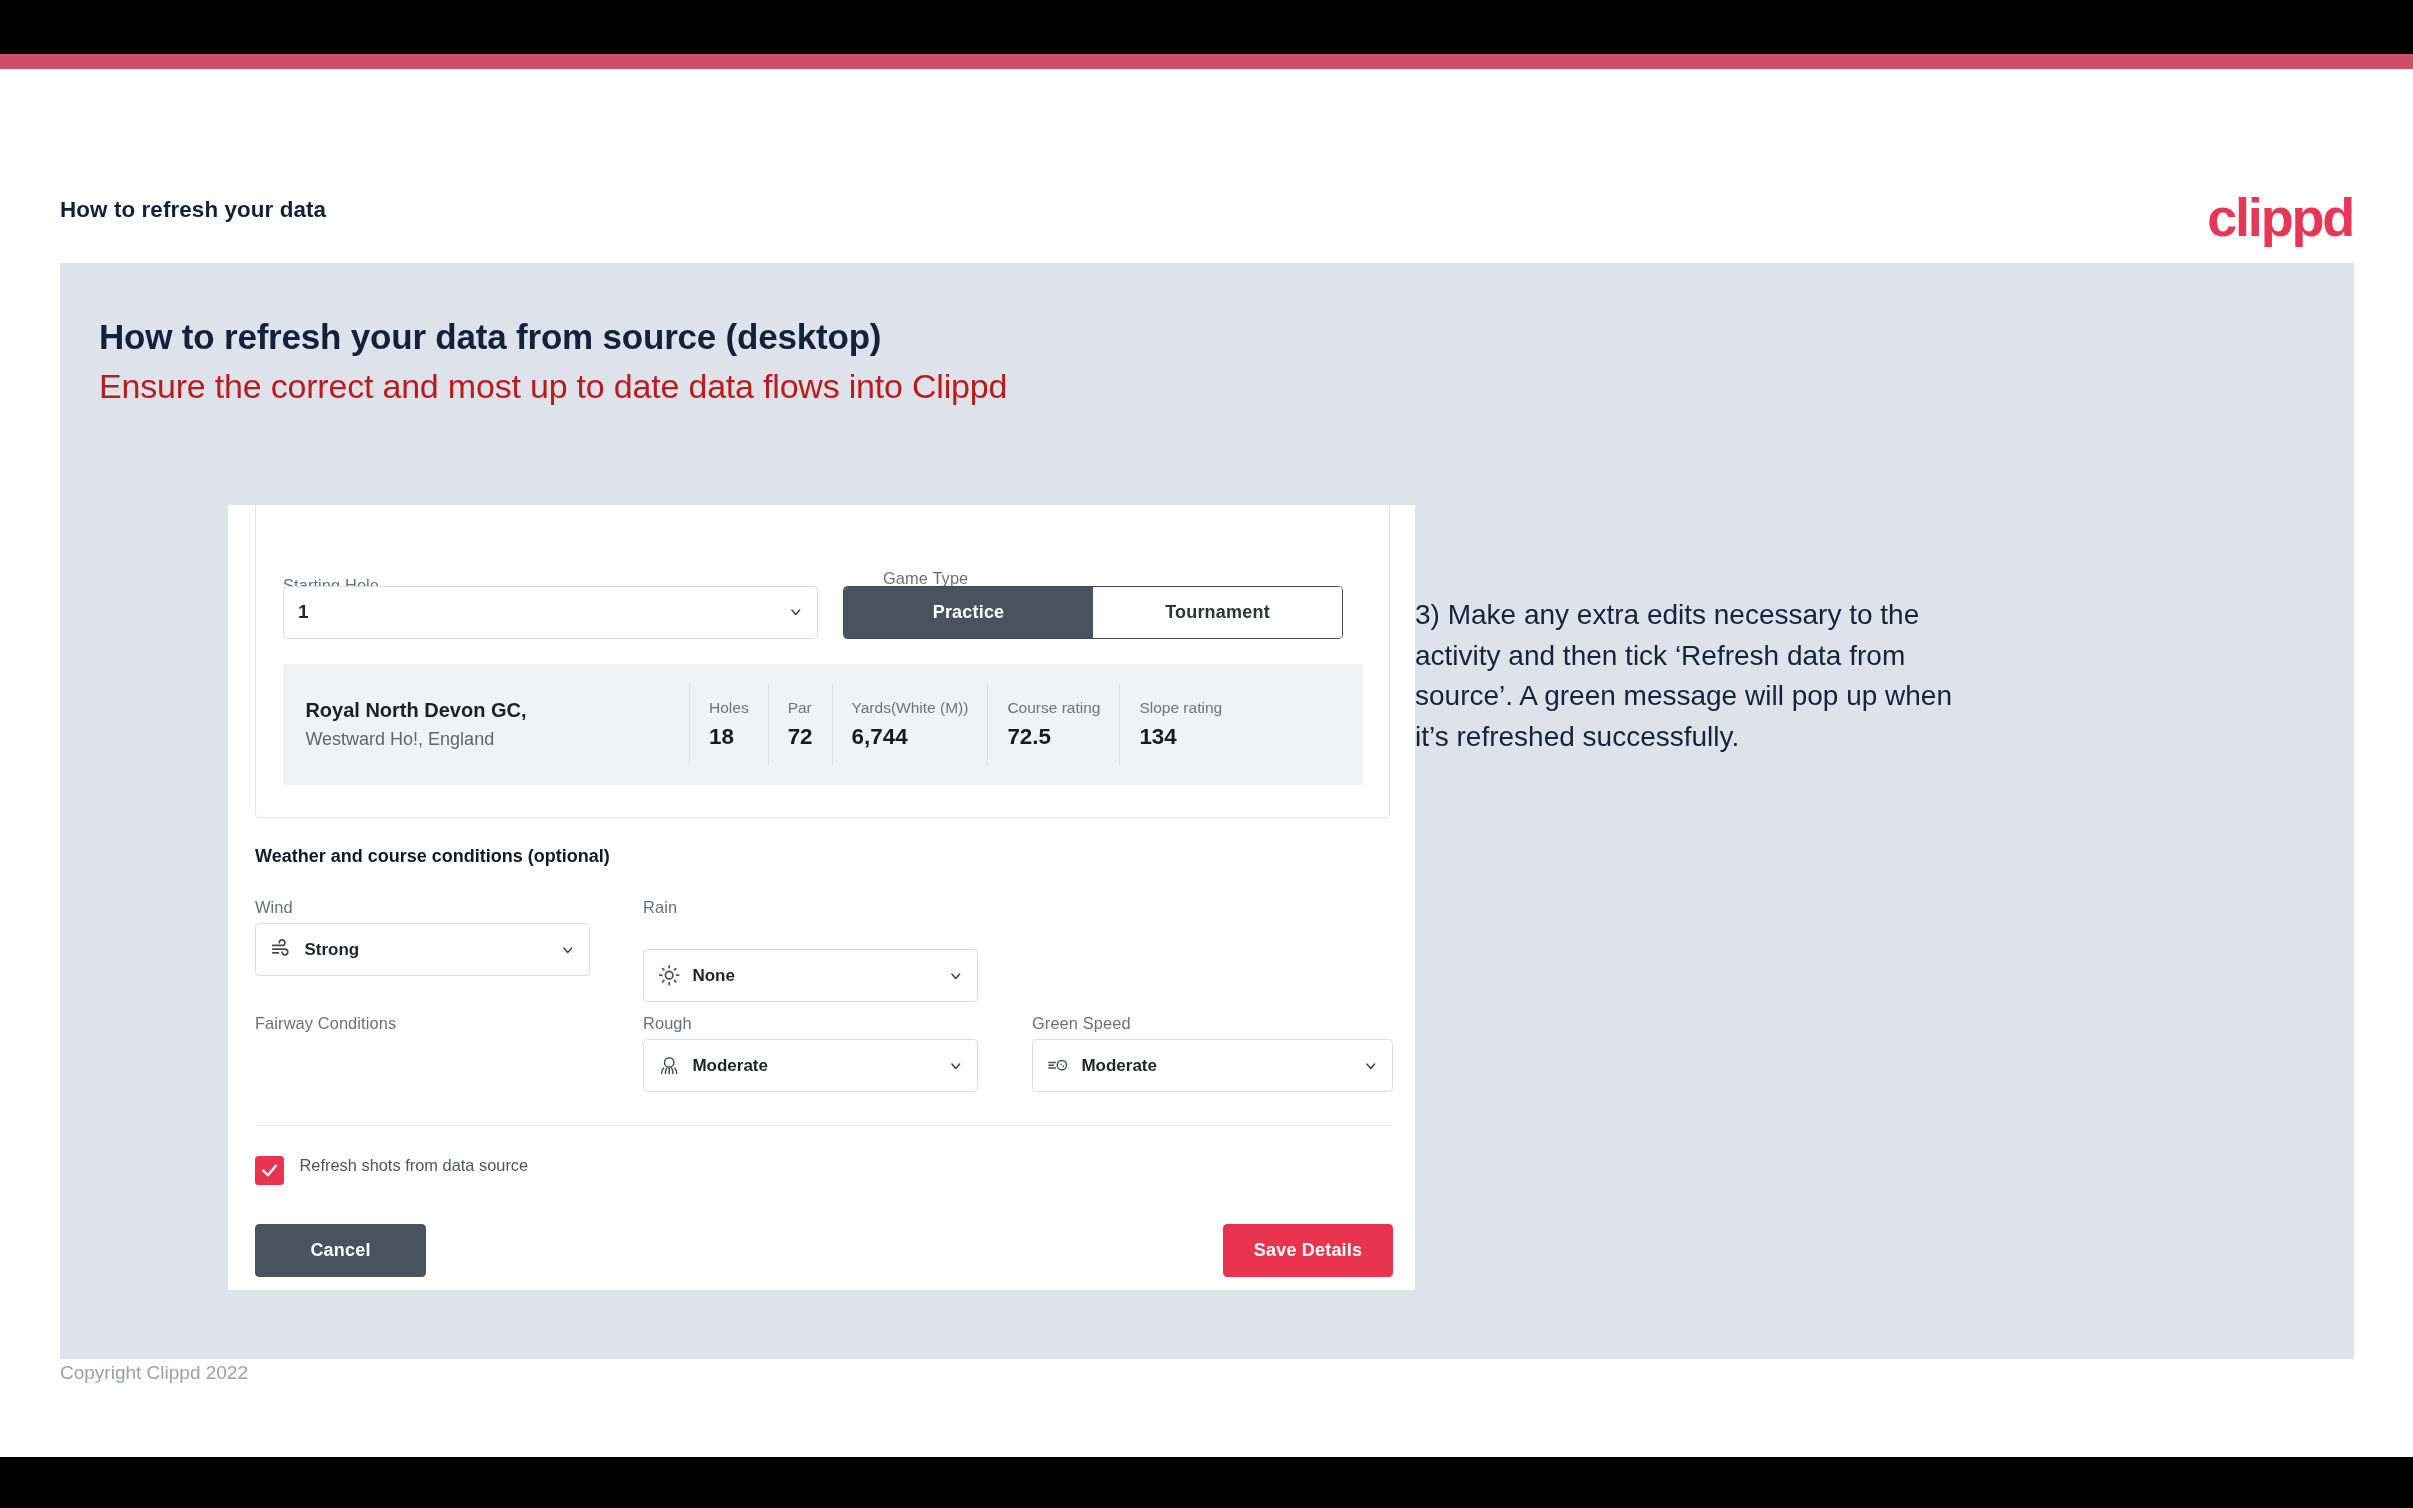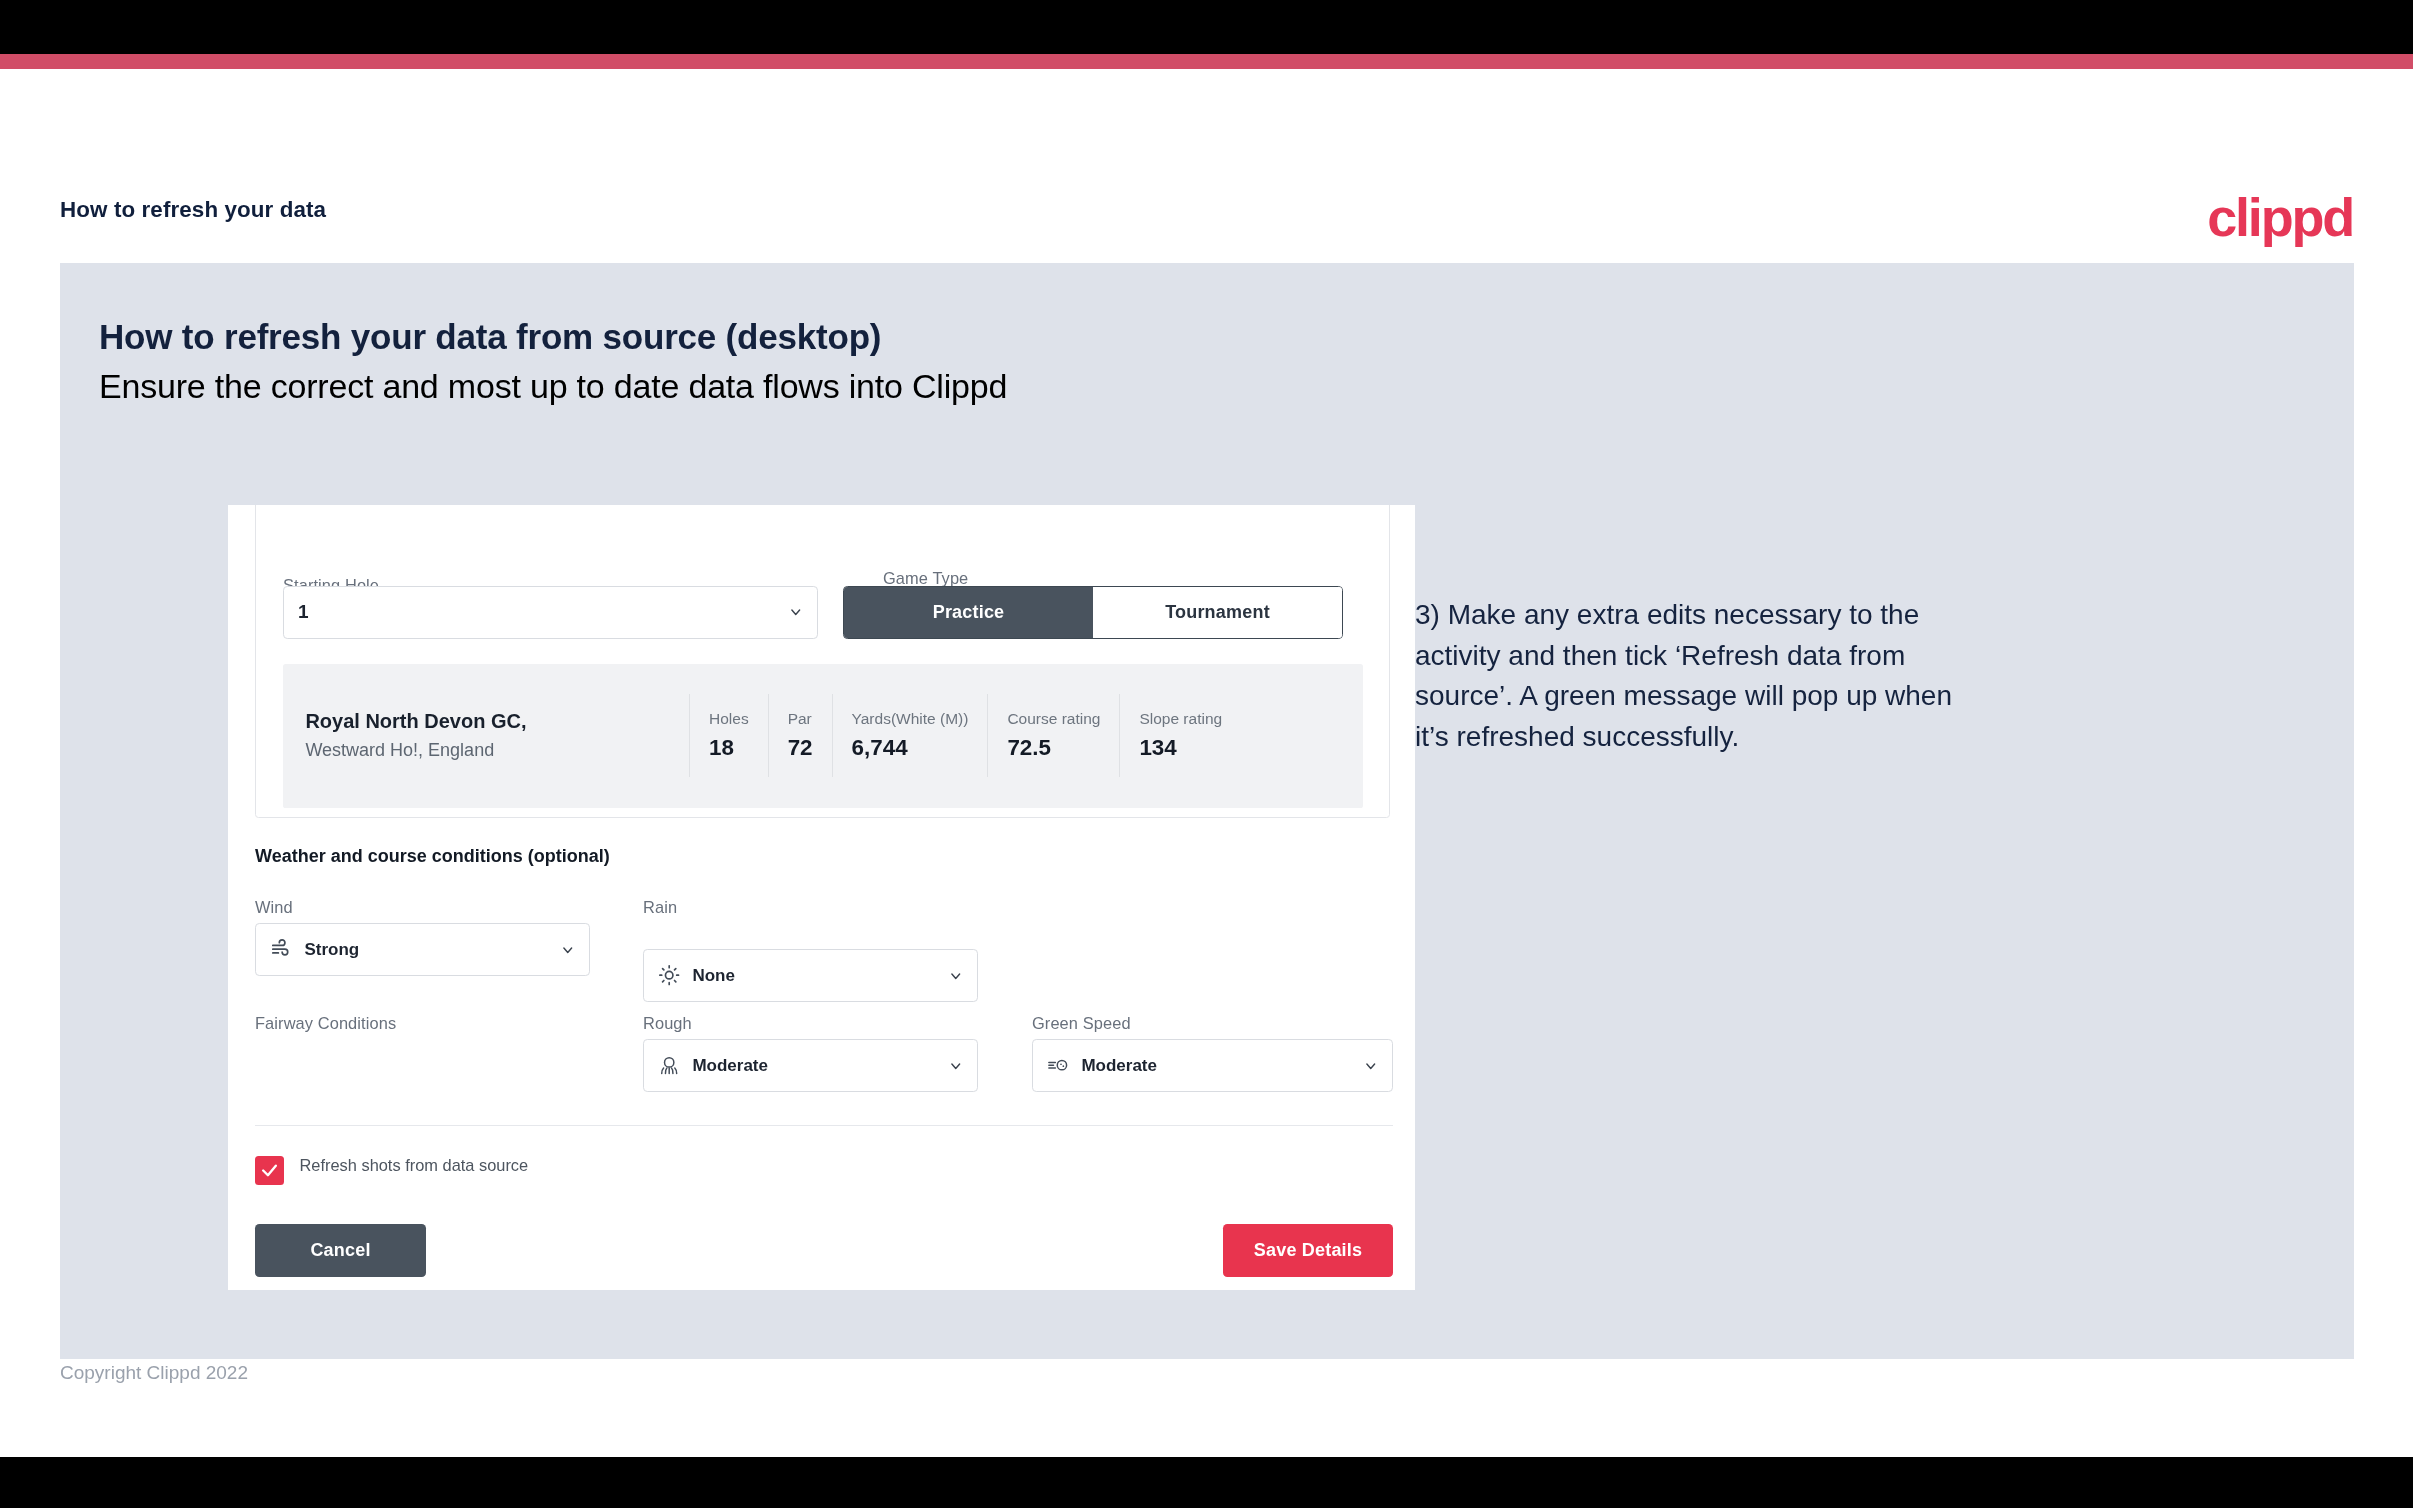--- a/index.html
+++ b/index.html
@@ -34,21 +34,21 @@
     position:absolute; left:60px; top:263px; width:2294px; height:1096px;
     background:#dee2ea;
   }
   .title-block { position:absolute; left:39px; top:54px; }
   .title-main {
     font-size:35px; font-weight:700; color:#13213d; letter-spacing:-0.2px;
     white-space:nowrap;
   }
   .title-sub {
     margin-top:10.4px;
-    font-size:34px; font-weight:400; color:#000000; letter-spacing:-0.2px;
+    font-size:34px; font-weight:400; color:#b91c1c; letter-spacing:-0.2px;
     white-space:nowrap;
   }
 
   
   .instructions {
     position:absolute; left:1415px; top:595px; width:570px;
     font-size:28px; line-height:1.45; color:#15233f; font-weight:500;
   }
 
   
@@ -102,21 +102,21 @@
   }
   .toggle-opt {
     flex:1; display:flex; align-items:center; justify-content:center;
     font-size:18px; font-weight:700; letter-spacing:0.2px;
   }
   .toggle-opt.on  { background:#49535e; color:#ffffff; }
   .toggle-opt.off { background:#ffffff; color:#2b3440; }
 
   
   .course-card {
-    position:absolute; left:27px; top:173px; width:1080px; height:144px;
+    position:absolute; left:27px; top:173px; width:1080px; height:121px;
     background:#f1f2f4; border-radius:2.6px;
     display:flex; align-items:center;
   }
   .course-name-wrap { width:406px; padding-left:22.4px; }
   .course-name { font-size:20px; font-weight:700; color:#18202c; }
   .course-loc  { font-size:18px; font-weight:400; color:#5d6671; margin-top:7px; }
   .stat {
     height:83px; padding:0 19px; border-left:0.9px solid #dfe1e4;
     display:flex; flex-direction:column; justify-content:center; align-items:flex-start;
   }

